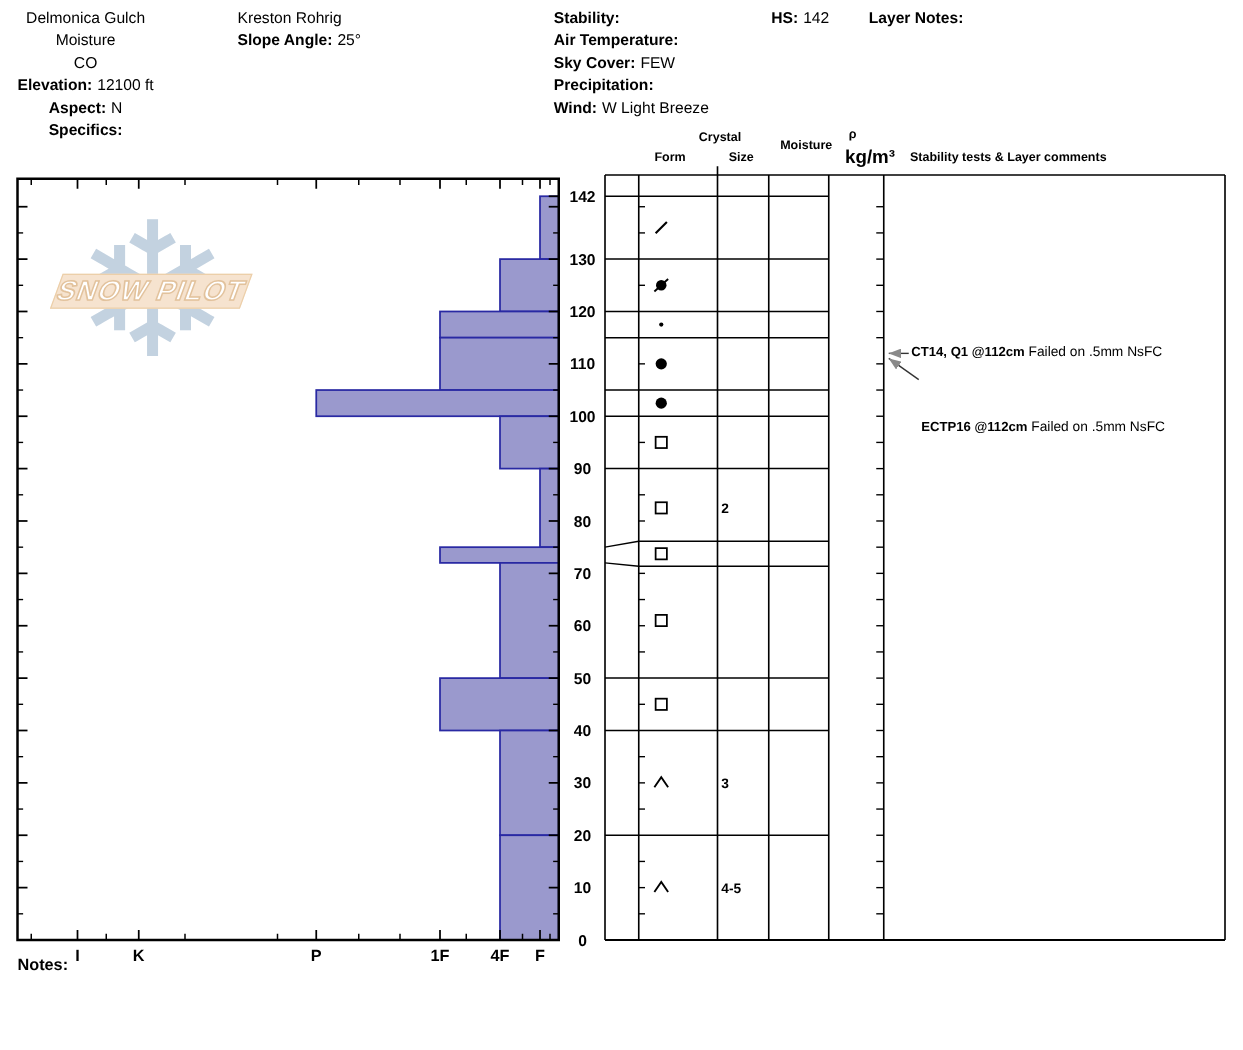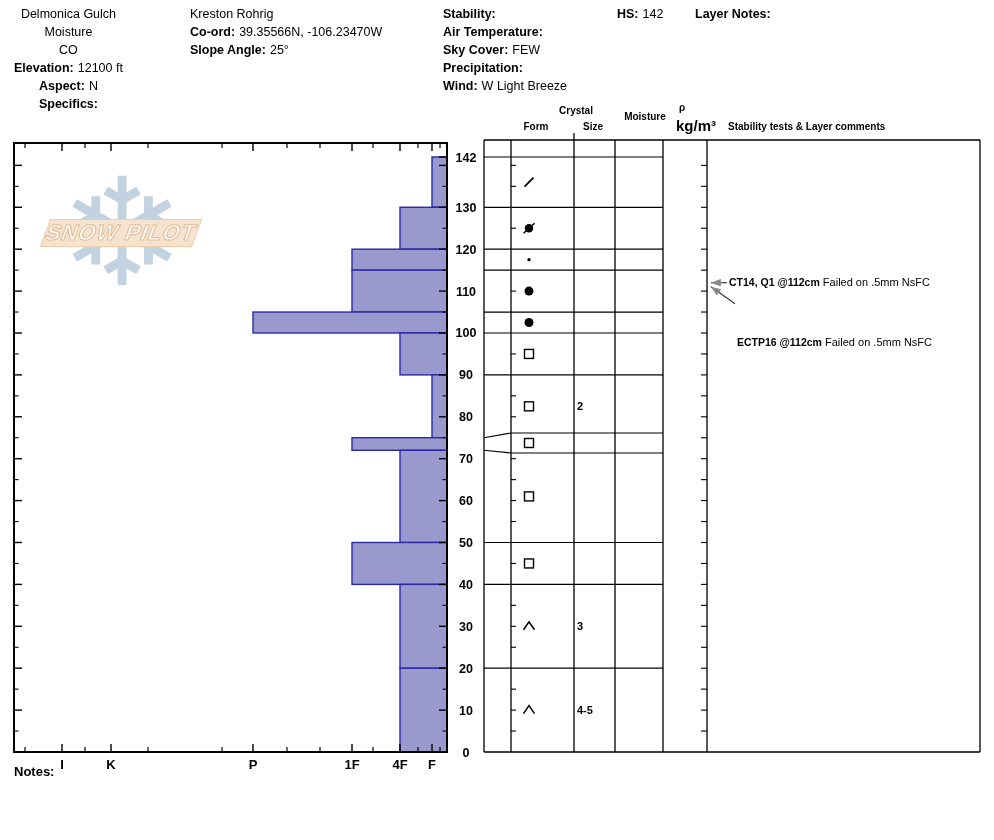--- a/index.html
+++ b/index.html
@@ -25,21 +25,20 @@
     <div class="abs" style="left: 14px; top: 5px; text-align: center;">
       <div class="hline"><span class="">Delmonica Gulch</span></div>
       <div class="hline"><span class="">Moisture</span></div>
       <div class="hline"><span class="">CO</span></div>
       <div class="hline"><span class="hlabel">Elevation:</span><span class="hval">12100 ft</span></div>
       <div class="hline"><span class="hlabel">Aspect:</span><span class="hval">N</span></div>
       <div class="hline"><span class="hlabel">Specifics:</span></div>
     </div>
     <div class="abs" style="left: 190px; top: 5px;">
       <div class="hline"><span class="">Kreston Rohrig</span></div>
-      <div class="hline"><span class="hlabel">Co-ord:</span><span class="hval">39.35566N, -106.23470W</span></div>
       <div class="hline"><span class="hlabel">Slope Angle:</span><span class="hval">25°</span></div>
     </div>
     <div class="abs" style="left: 443px; top: 5px;">
       <div class="hline"><span class="hlabel">Stability:</span></div>
       <div class="hline"><span class="hlabel">Air Temperature:</span></div>
       <div class="hline"><span class="hlabel">Sky Cover:</span><span class="hval">FEW</span></div>
       <div class="hline"><span class="hlabel">Precipitation:</span></div>
       <div class="hline"><span class="hlabel">Wind:</span><span class="hval">W Light Breeze</span></div>
     </div>
     <div class="abs" style="left: 617px; top: 5px;">

